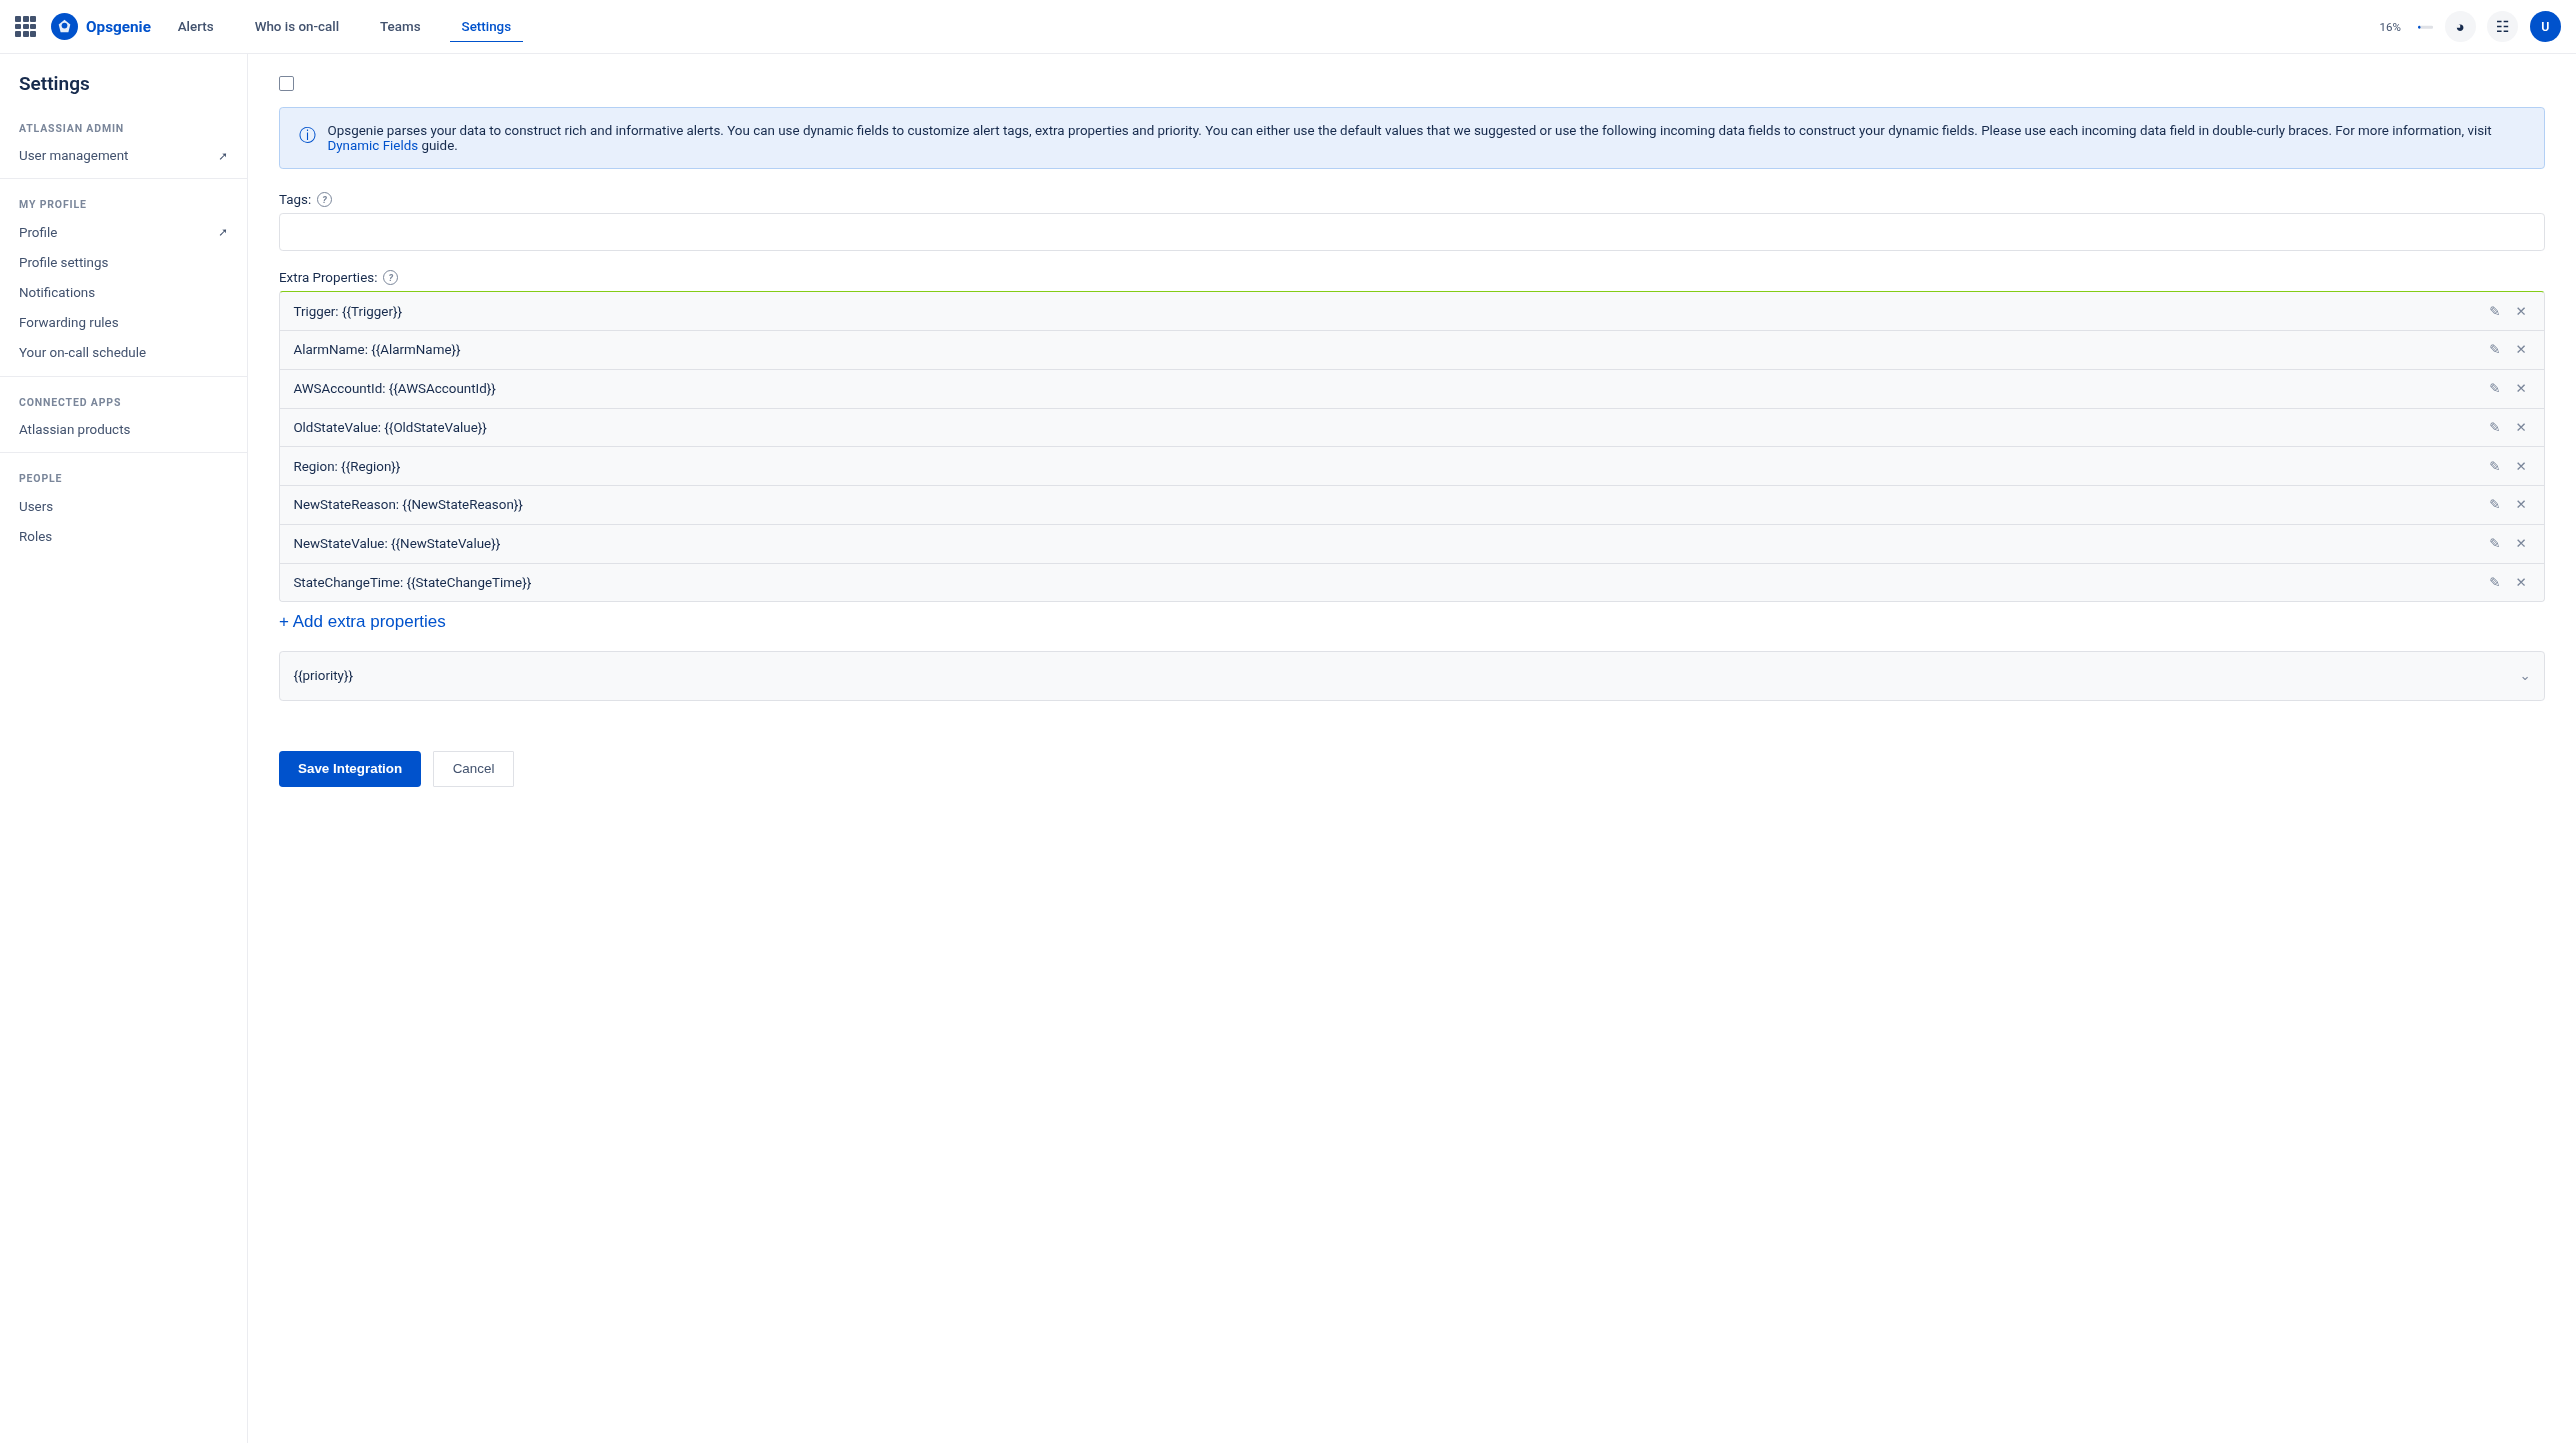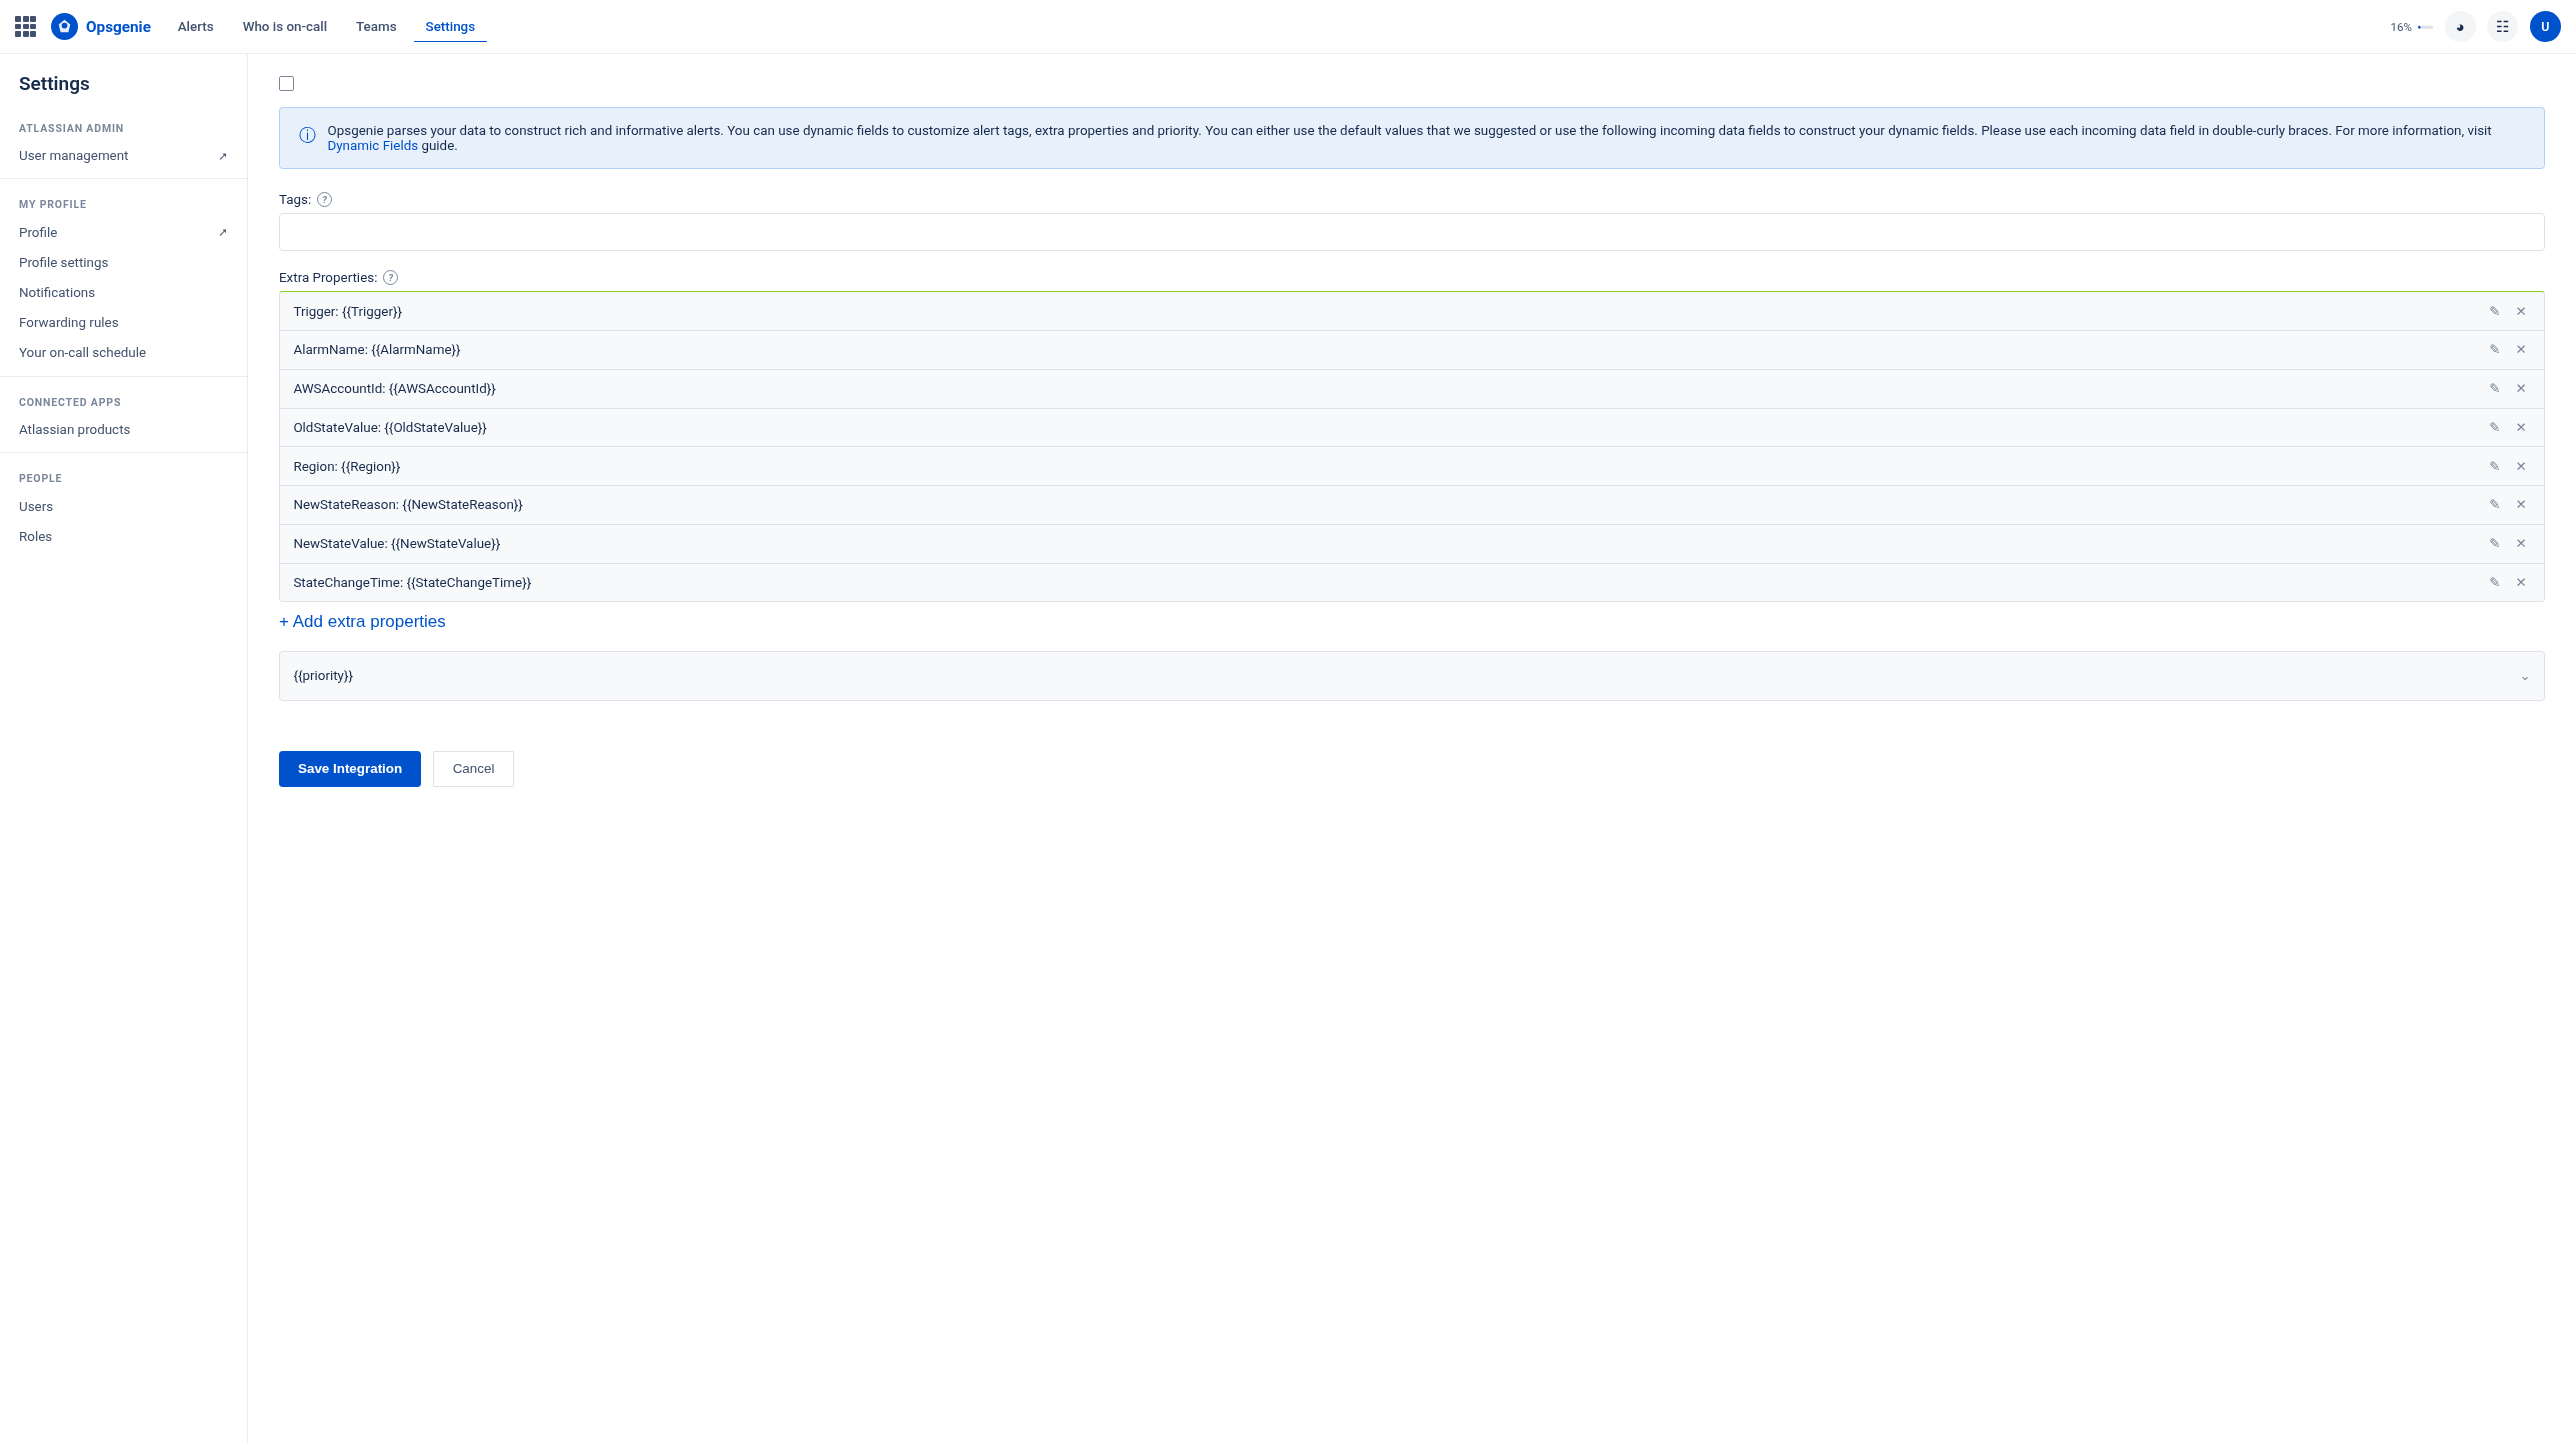--- a/index.html
+++ b/index.html
@@ -8,25 +8,25 @@
     
     .topnav {
       display: flex; align-items: center; height: 54px; background: #fff;
       border-bottom: 1px solid #ebecf0; padding: 0 15.3px; gap: 23px; position: fixed; top: 0; left: 0; right: 0; z-index: 100;
     }
     .topnav-left { display: flex; align-items: center; gap: 15.3px; }
     .nav-logo { display: flex; align-items: center; gap: 7.6px; font-weight: 700; font-size: 15.3px; color: #0052cc; }
     .nav-logo-icon { width: 27px; height: 27px; }
     .grid-icon { display: grid; grid-template-columns: repeat(3,5.7px); grid-template-rows: repeat(3,5.7px); gap: 1.9px; }
     .grid-dot { width: 5.7px; height: 5.7px; background: #42526e; border-radius: 1px; }
-    .nav-links { display: flex; gap: 6px; }
+    .nav-links { display: flex; gap: 18px; }
     .nav-link { padding: 7.6px 11.5px; border-radius: 3.8px; cursor: pointer; color: #42526e; font-size: 13.4px; font-weight: 500; text-decoration: none; }
     .nav-link.active { color: #0052cc; border-bottom: 1.9px solid #0052cc; border-radius: 0; }
     .topnav-right { margin-left: auto; display: flex; align-items: center; gap: 11.5px; }
-    .nav-badge { font-size: 11.5px; color: #42526e; display: flex; align-items: center; gap: 6px; }
+    .nav-badge { font-size: 11.5px; color: #42526e; display: flex; align-items: center; gap: 17px; }
     .nav-icon-btn { width: 31px; height: 31px; border-radius: 50%; background: #f4f5f7; display: flex; align-items: center; justify-content: center; cursor: pointer; font-size: 15.3px; }
     .nav-avatar { width: 31px; height: 31px; border-radius: 50%; background: #0052cc; color: #fff; display: flex; align-items: center; justify-content: center; font-weight: 600; font-size: 12.4px; cursor: pointer; }
 
     
     .layout { display: flex; margin-top: 53px; height: calc(100vh - 53px); }
 
     
     .sidebar { width: 248px; min-width: 248px; background: #fff; border-right: 1px solid #ebecf0; padding: 19px 0; overflow-y: auto; }
     .sidebar-title { font-size: 19px; font-weight: 600; color: #172b4d; padding: 0 19px 15.3px; }
     .sidebar-section-label { font-size: 10.5px; font-weight: 700; color: #7a869a; letter-spacing: 0.08em; padding: 11.5px 19px 5.7px; text-transform: uppercase; }

